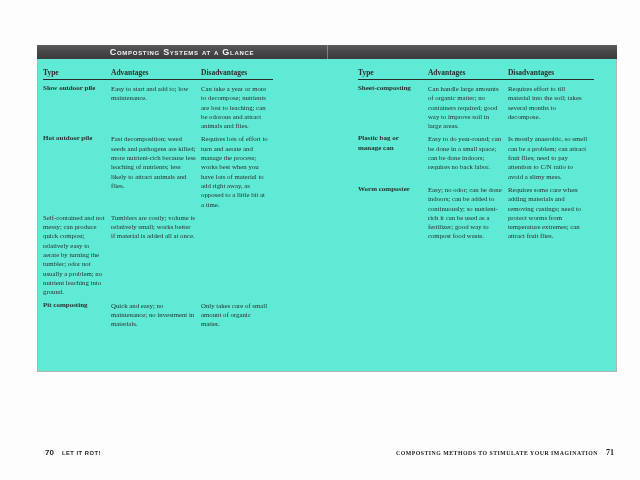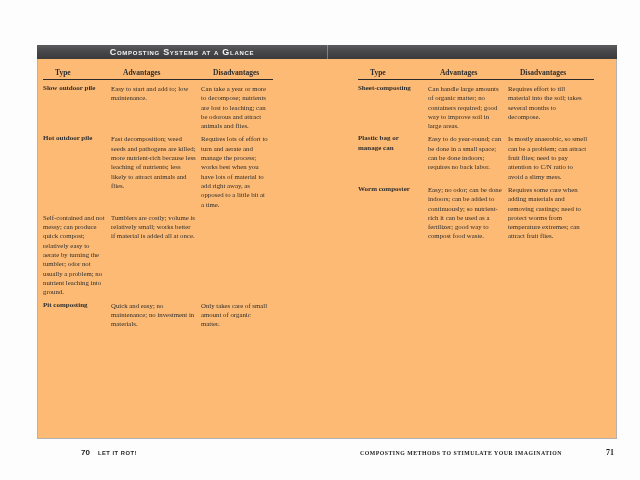--- a/index.html
+++ b/index.html
@@ -1,49 +1,49 @@
 <!DOCTYPE html>
 <html><head>
 <meta charset="utf-8">
 <style>
   html,body{margin:0;padding:0;}
   body{
     width:640px;height:480px;position:relative;overflow:hidden;
     background:#fdfdfd;font-family:"Liberation Serif",serif;color:#2e2e2e;
   }
   .spread{
-    position:absolute;left:37px;top:45px;width:580px;height:394px;
-    box-sizing:border-box;border:1px solid #b2b2b2;border-top:0;background:#fdba74;
+    position:absolute;left:37px;top:45px;width:580px;height:327px;
+    box-sizing:border-box;border:1px solid #b2b2b2;border-top:0;background:#5eead4;
   }
   .titlebar{
     position:relative;height:14px;margin:0 -1px;
     background:linear-gradient(180deg,#5c5c5e 0%,#48484a 45%,#3b3b3d 100%);
   }
   .titlebar .title{
     position:absolute;left:0;top:0;width:50%;height:14px;line-height:14px;
     text-align:center;font-family:"Liberation Sans",sans-serif;font-weight:bold;
     font-size:9px;font-variant:small-caps;letter-spacing:.7px;color:#f3f3f3;
   }
   .gutter{position:absolute;left:50%;top:0;width:1px;height:14px;background:rgba(255,255,255,.32);}
   .pages{display:flex;height:330px;}
   .page{box-sizing:border-box;width:290px;}
   .page.left{padding:9px 0 0 5px;}
   .page.right{padding:9px 0 0 31px;}
   .tbl{width:max-content;}
   .thead,.trow{display:grid;}
   .left .thead,.left .trow{grid-template-columns:68px 90px 72px;}
   .right .thead,.right .trow{grid-template-columns:70px 80px 86px;}
   .thead{border-bottom:1px solid #2a2a2a;padding-bottom:2px;}
-  .thead div{font-weight:bold;font-size:7.5px;line-height:9px;margin-left:12px;}
+  .thead div{font-weight:bold;font-size:7.5px;line-height:9px;}
   .trow{margin-top:4px;}
   .ctype{font-weight:bold;font-size:7px;line-height:9.3px;padding-right:6px;}
   .cbody{font-size:6.8px;line-height:9.3px;padding-right:5px;}
   .footer{position:absolute;top:448px;display:flex;align-items:baseline;
     font-family:"Liberation Sans",sans-serif;font-weight:bold;color:#1d1d1d;}
-  .footer .num{font-size:8px;margin-left:36px;}
+  .footer .num{font-size:8px;}
   .footer .lbl{font-size:5.8px;letter-spacing:.5px;}
   .footer.fl{left:45px;gap:8px;}
   .footer.fr{right:26px;gap:8px;font-family:Liberation Serif, serif;}
 </style>
 </head>
 <body>
 
 <div class="spread">
   <div class="titlebar">
     <div class="title">Composting Systems at a Glance</div>

